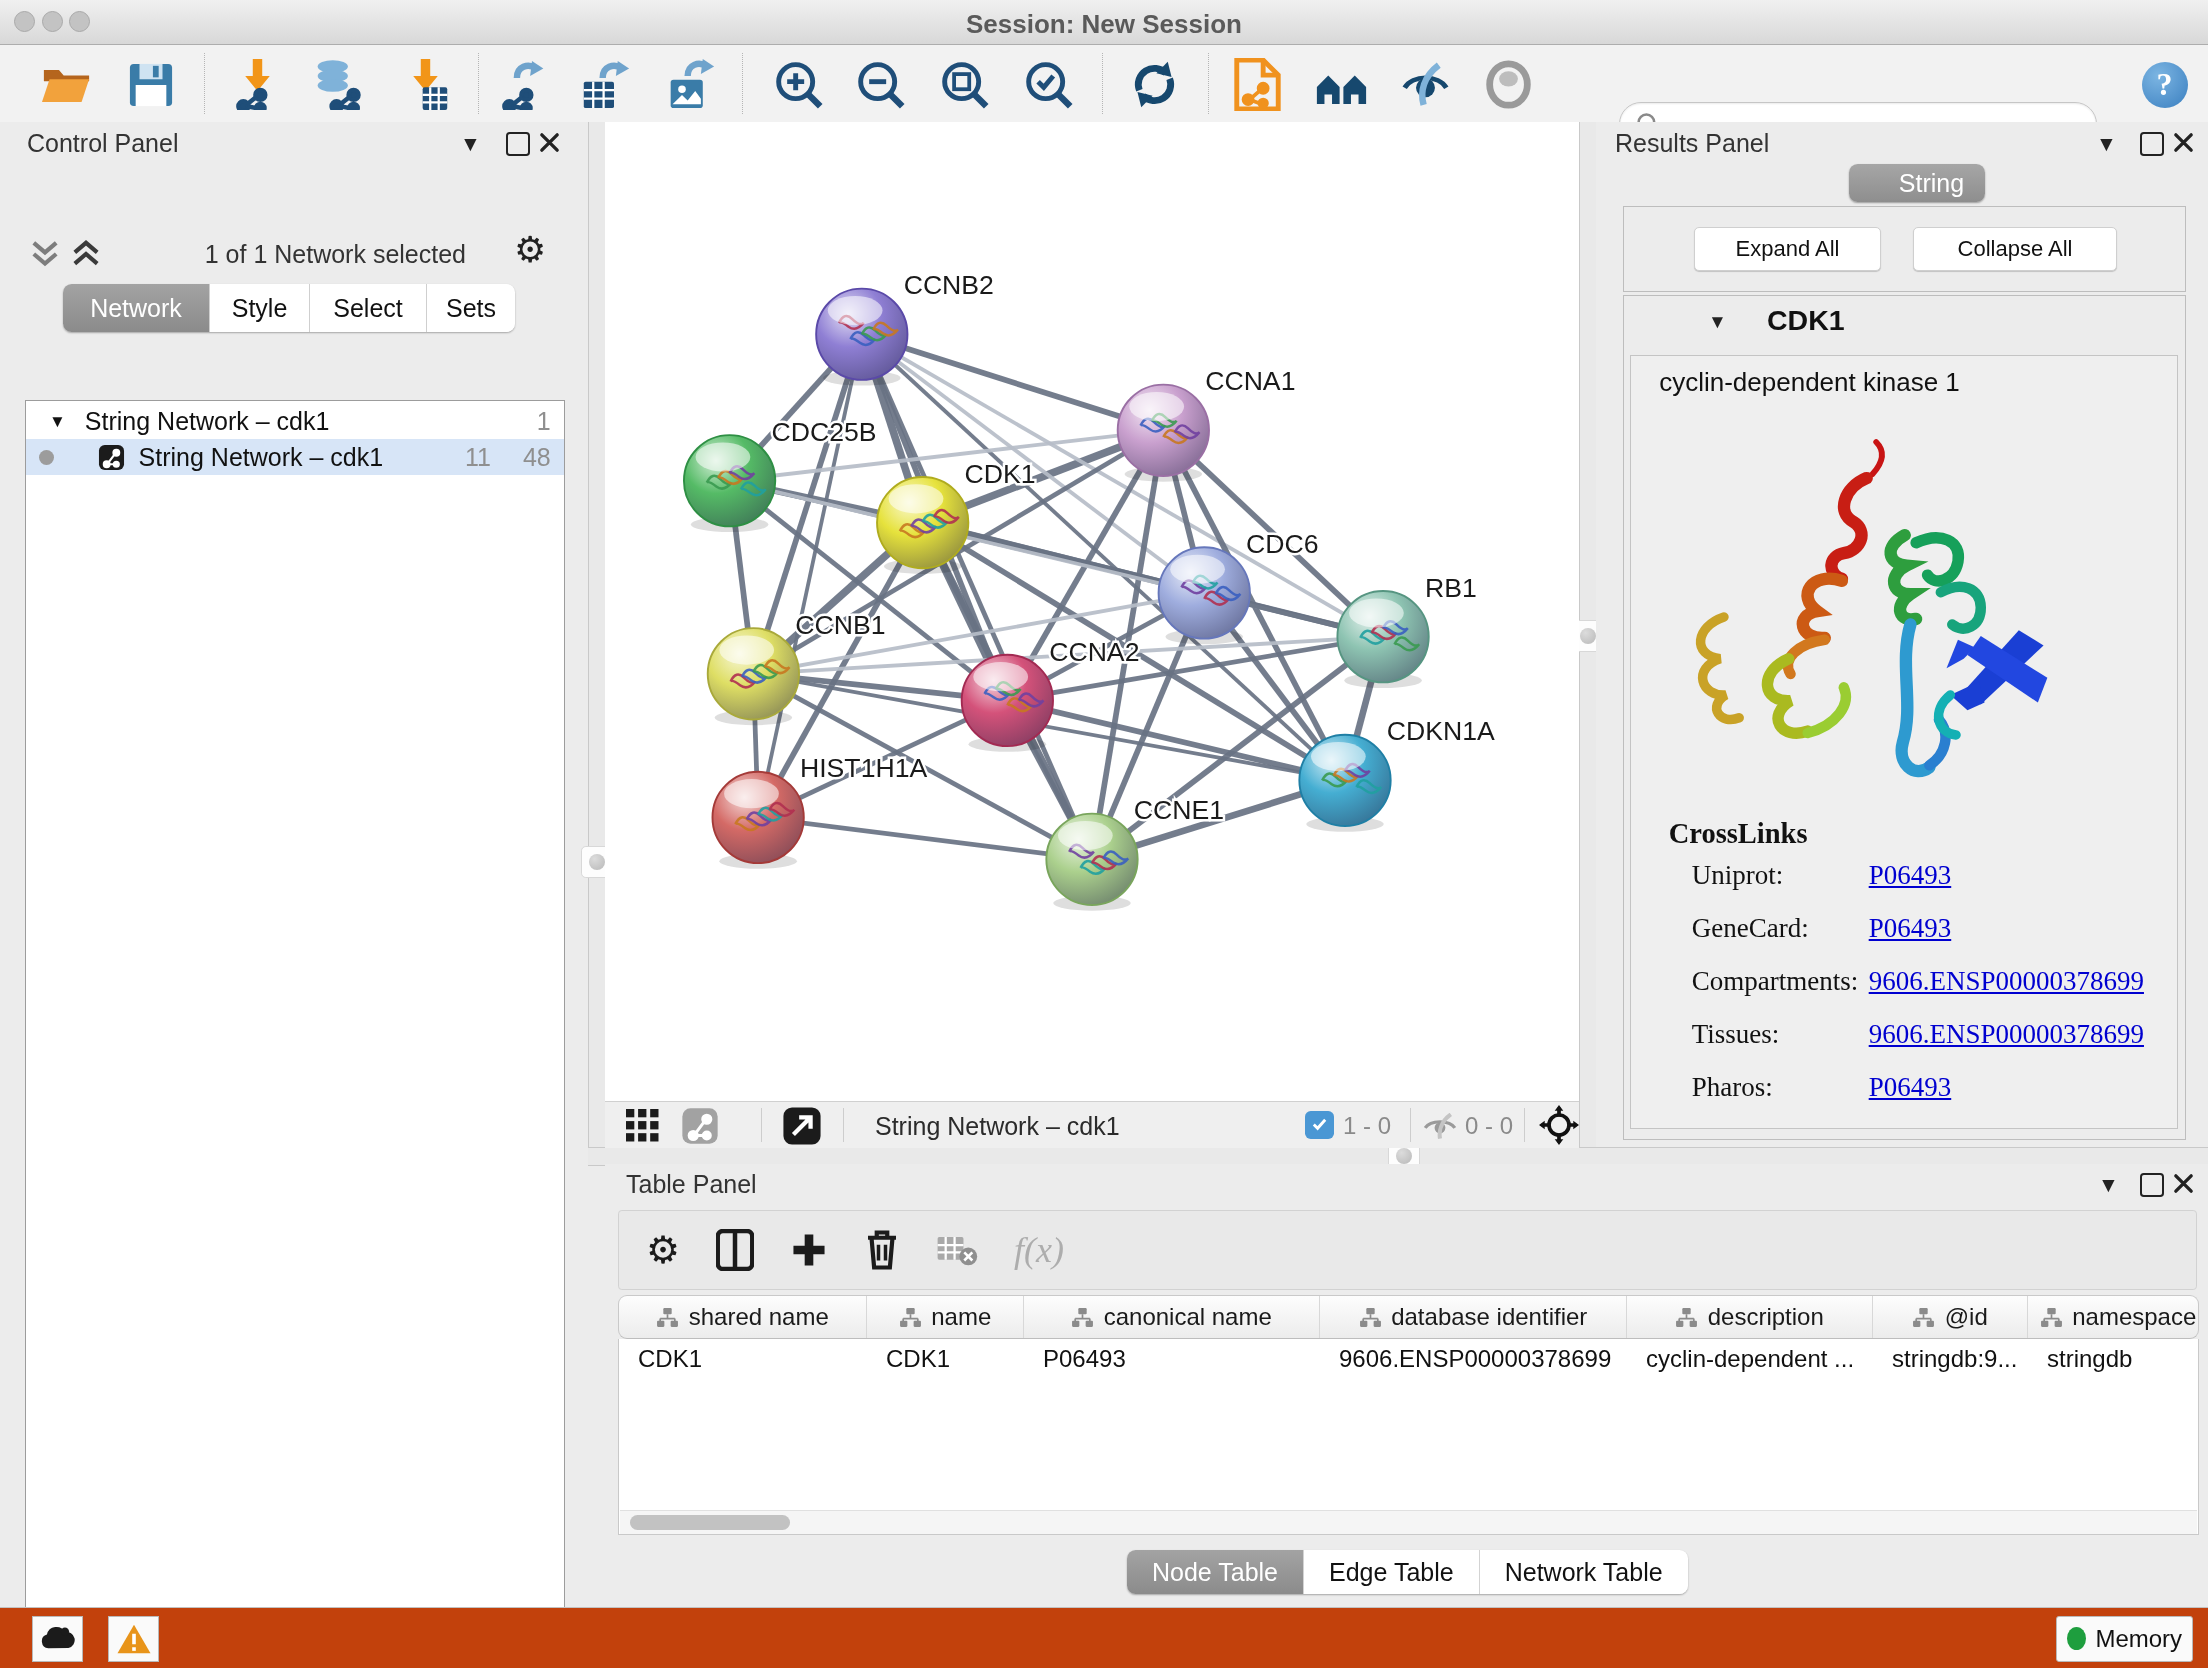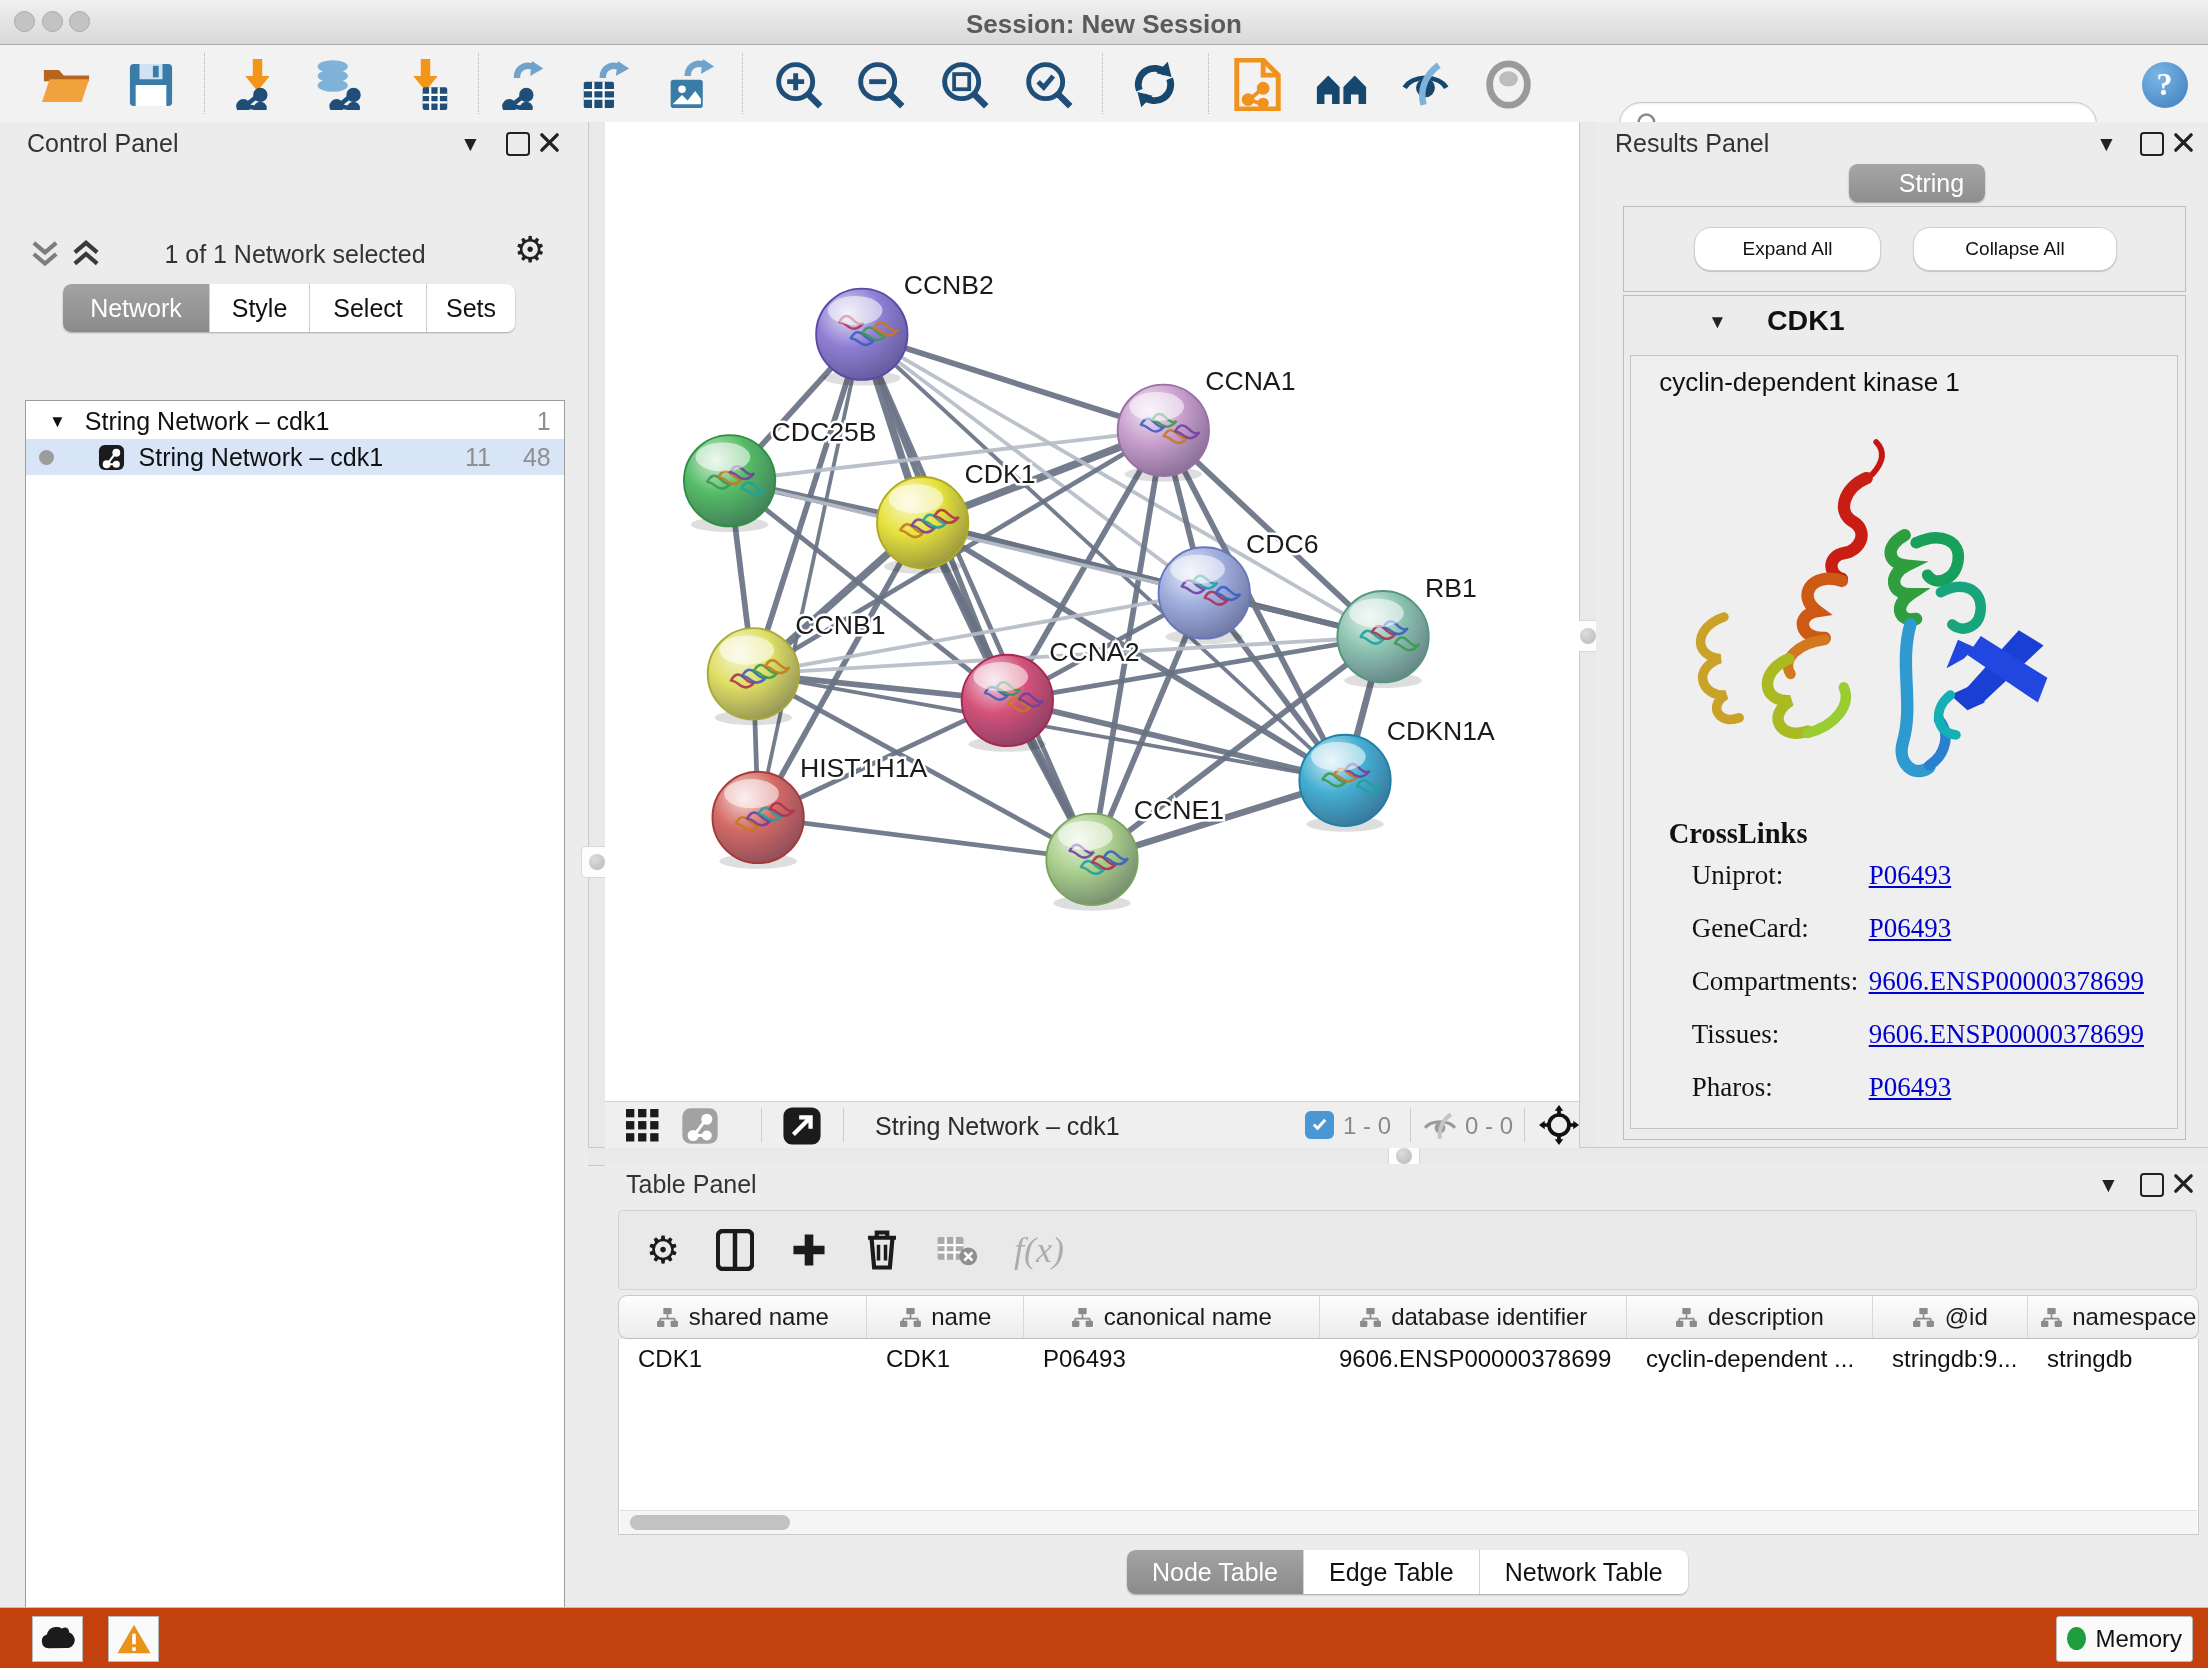--- a/index.html
+++ b/index.html
@@ -24,22 +24,22 @@
   .searchbox input{border:none;outline:none;background:transparent;font-size:24px;flex:1;height:38px;
     font-family:"Liberation Sans",sans-serif;}
   
   .panel-title{font-size:25px;color:#333;}
   .winbtn-tri{font-size:21px;color:#222;line-height:21px;}
   .winbtn-box{width:20px;height:20px;border:2.4px solid #222;border-radius:3.8px;}
   .xline{stroke:#222;stroke-width:3.5;stroke-linecap:round;}
   .pill{height:38px;border-radius:8.6px;display:flex;align-items:center;justify-content:center;
     font-size:25px;cursor:pointer;}
   .pill.sel{background:linear-gradient(#a6a6a6,#8e8e8e);color:#fff;box-shadow:0 1px 1.9px rgba(0,0,0,.35);}
-  .btn{background:#fff;border:1px solid #cfcfcf;border-radius:17px;box-shadow:0 1px 1px rgba(0,0,0,.18);
-    display:flex;align-items:center;justify-content:center;font-size:19px;color:#111;cursor:pointer;}
+  .btn{background:#fff;border:1px solid #cfcfcf;border-radius:5px;box-shadow:0 1px 1px rgba(0,0,0,.18);
+    display:flex;align-items:center;justify-content:center;font-size:22px;color:#111;cursor:pointer;}
   
   .seg{display:flex;left:63px;top:162px;height:48px;border-radius:8.6px;box-shadow:0 1px 1.9px rgba(0,0,0,.3);}
   .seg > div{display:flex;align-items:center;justify-content:center;font-size:25px;cursor:pointer;
     background:#fff;color:#111;border-right:1px solid #cfcfcf;}
   .seg > div:first-child{border-radius:8.6px 0 0 8.6px;}
   .seg > div:last-child{border-radius:0 8.6px 8.6px 0;border-right:none;}
   .seg > div.on{background:linear-gradient(#a3a3a3,#8b8b8b);color:#fff;}
   .treebox{left:25px;top:278px;width:538px;height:1311px;background:#fff;border:1px solid #9c9c9c;}
   .treerow{left:0;width:100%;height:34px;display:flex;align-items:center;font-size:25px;color:#111;}
   .cnt{color:#8f8f8f;}
@@ -278,21 +278,21 @@
         <path d="M4 3l7 6 7-6"></path>
         <path d="M4 10l7 6 7-6"></path>
       </g>
     </svg>
   <svg class="abs" style="left:68px;top:116px" width="36" height="32" viewBox="0 0 22 20">
       <g stroke="#3a3a3a" stroke-width="2.6" fill="none">
         <path d="M4 9l7-6 7 6"></path>
         <path d="M4 16l7-6 7 6"></path>
       </g>
     </svg>
-  <div class="abs" style="left:124px;top:118px;width:342px;text-align:center;font-size:25px;color:#333;">1 of 1 Network selected</div>
+  <div class="abs" style="left:124px;top:118px;width:342px;text-align:right;font-size:25px;color:#333;">1 of 1 Network selected</div>
   <div class="abs" style="left:514px;top:107px;font-size:36px;color:#222;">⚙</div>
 
   <div class="abs treebox">
     <div class="abs treerow" style="top:3.8px;">
       <span style="margin-left:23px;font-size:17px;">▼</span>
       <span style="margin-left:19px;">String Network – cdk1</span>
       <span class="cnt" style="margin-left:auto;margin-right:13.3px;">1</span>
     </div>
     <div class="abs treerow" style="top:38px;height:36px;background:#d7e5f7;">
       <span style="margin-left:13.3px;width:15px;height:15px;border-radius:50%;background:#9c9c9c;display:inline-block;"></span>

